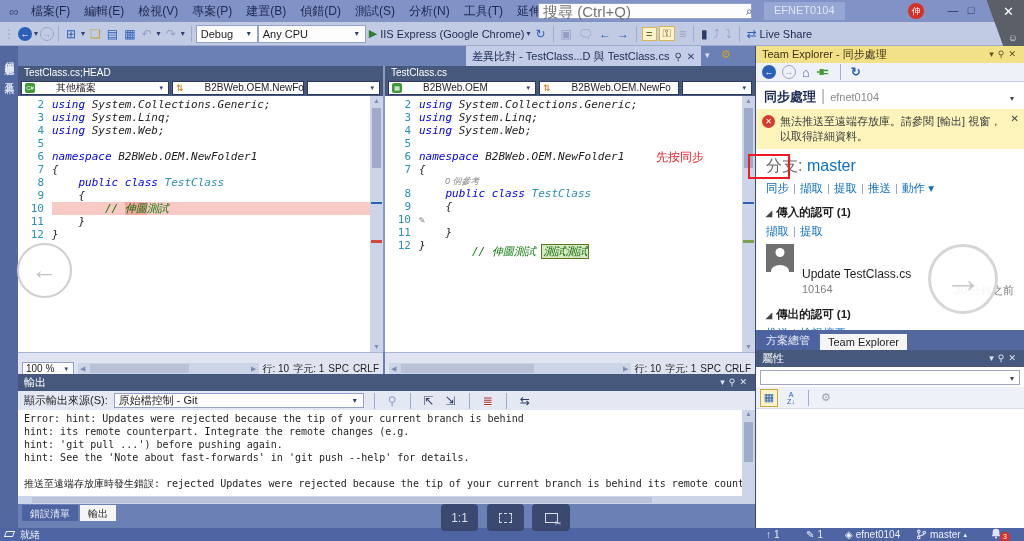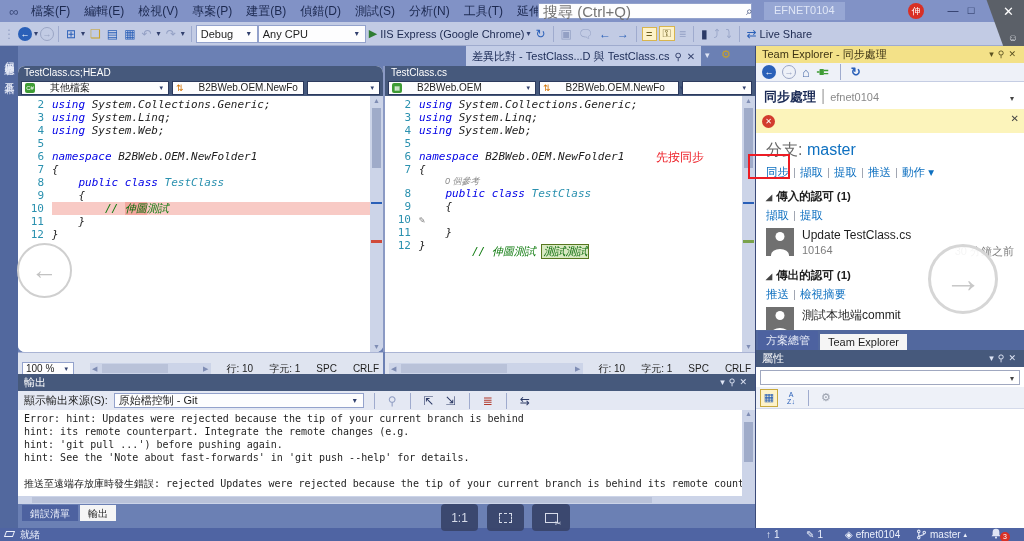--- a/index.html
+++ b/index.html
@@ -43,26 +43,26 @@
 
   
   #tabwell { position:absolute; left:18px; top:46px; width:737px; height:20px; }
   #doc-tab { position:absolute; left:448px; top:0; height:20px; padding:0 6px; background:#c3cde7; color:#1a2a55; font-size:11px; display:flex; align-items:center; gap:5px; }
   #doc-tab .ti { font-size:10px; color:#33406b; }
   #tab-chevron { position:absolute; left:687px; top:4px; font-size:9px; color:#dfe5f5; }
   #tab-gear { position:absolute; left:703px; top:2px; font-size:11px; color:#c9a227; }
 
   
   .pane { position:absolute; top:66px; height:286px; background:#fff; overflow:hidden; }
-  #pane-left { left:18px; width:365px;border-radius:7px; }
+  #pane-left { left:18px; width:365px; }
   #pane-right { left:385px; width:370px; }
   #pane-split { position:absolute; left:383px; top:66px; width:2px; height:286px; background:#8b9ac4; }
   .pane-title { height:13px; background:#46597c; color:#fff; font-size:10px; line-height:13px; padding-left:6px; }
   .pane-combos { height:17px; background:#46597c; display:flex; align-items:center; gap:3px; padding:0 3px; }
-  .pc { height:14px; background:#fdfdfe; border:1px solid #2c3a5e; display:flex; align-items:center; font-size:10px; color:#1e1e1e; padding:0 3px; gap:15px; }
+  .pc { height:14px; background:#fdfdfe; border:1px solid #2c3a5e; display:flex; align-items:center; font-size:10px; color:#1e1e1e; padding:0 3px; gap:21px; }
   .pc .caret { margin-left:auto; font-size:7px; }
   .fic { display:inline-block; width:10px; height:10px; border-radius:2px; background:#3f9c35; color:#fff; font-size:6px; line-height:10px; text-align:center; }
   .cmp-ic { color:#d07000; font-size:9px; }
   .code-area { position:absolute; left:0; top:30px; right:13px; bottom:0; background:#fff; font-family:"DejaVu Sans Mono", monospace; font-size:11px; padding-top:2px; }
   .code-row { display:flex; height:13px; line-height:13px; position:relative; }
   .gut { width:34px; text-align:right; padding-right:8px; color:#2b91af; flex:none; }
   .codewrap { flex:1; white-space:pre; color:#1e1e1e;font-style:italic; }
   .hl-del .codewrap { background:#f8cac5; }
   .hl-add .codewrap { background:#edf4e3;margin-top:32px; }
   .tk { color:#0000e6; } .tp { color:#1e1e1e; } .tt { color:#2b91af; } .tc { color:#0f7b0f; }
@@ -72,21 +72,21 @@
   .lens-row .codewrap { font-size:9px; color:#8a8a8a; font-family:"Liberation Sans",sans-serif; padding-left:26px; }
   .pencil { position:absolute; left:34px; top:0; color:#777; font-size:10px; }
   .vscroll { position:absolute; right:0; top:30px; bottom:0; width:13px; background:#ccd4e8; }
   .vscroll .arr { position:absolute; left:0; width:13px; height:10px; color:#7f8db4; font-size:7px; text-align:center; line-height:10px; }
   .vscroll .thumb { position:absolute; left:2px; top:12px; width:9px; height:60px; background:#9fabc9; }
   .mark-caret { position:absolute; left:1px; width:11px; height:2px; background:#2a60b8; }
   .mark-red { position:absolute; left:1px; width:11px; height:3px; background:#d04a3a; }
   .mark-green { position:absolute; left:1px; width:11px; height:3px; background:#7aa24c; }
 
   
-  .ed-bottom { position:absolute; top:352px; height:32px; background:#dfe4f0; border-top:1px solid #aab4d4; display:flex; align-items:center; font-size:10px; color:#1e1e1e; gap:16px; padding:0 4px; }
+  .ed-bottom { position:absolute; top:352px; height:32px; background:#dfe4f0; border-top:1px solid #aab4d4; display:flex; align-items:center; font-size:10px; color:#1e1e1e; gap:4px; padding:0 4px; }
   #edb-left { left:18px; width:365px; } #edb-right { left:385px; width:370px; }
   .zoom-combo { height:14px; width:52px; background:#fdfdfe; border:1px solid #93a2cc; display:flex; align-items:center; padding:0 3px; font-size:10px; }
   .zoom-combo .caret { margin-left:auto; font-size:7px; }
   .hscroll { flex:1; height:11px; background:#ccd4e8; position:relative; }
   .hscroll .thumb { position:absolute; left:12px; top:1px; height:9px; width:55%; background:#b9c2d9; }
   .hscroll .a { position:absolute; top:0; font-size:7px; color:#7f8db4; line-height:11px; }
   .hscroll .al { left:2px; } .hscroll .ar { right:2px; }
   .edb-item { white-space:nowrap; }
 
   
@@ -124,21 +124,21 @@
   #te-branch a { color:#0e70c0; text-decoration:none; }
   .linkrow { padding:4px 10px 0 10px; font-size:11.5px; }
   .te-link { color:#0e70c0; cursor:pointer; }
   .lsep { color:#9aa0ad; margin:0 4px; }
   .sec-h { padding:9px 10px 0 10px; font-size:11.5px; font-weight:bold; color:#1e1e1e; }
   .sec-h .tri { font-size:8px; color:#444; margin-right:4px; }
   .commit { display:flex; padding:5px 10px 0 10px; gap:8px; }
   .avatar { width:28px; height:28px; background:#707070; position:relative; overflow:hidden; flex:none; }
   .avatar::before { content:""; position:absolute; top:4px; left:50%; transform:translateX(-50%); width:9px; height:9px; border-radius:50%; background:#fff; }
   .avatar::after { content:""; position:absolute; bottom:-5px; left:50%; transform:translateX(-50%); width:18px; height:12px; border-radius:50% 50% 0 0; background:#fff; }
-  .cmeta { flex:1; }
+  .cmeta { flex:1;margin-top:23px; }
   .cmsg { font-size:12px; color:#1e1e1e; }
   .csub { display:flex; font-size:11px; color:#7d7d7d; margin-top:2px; }
   .ctime { margin-left:auto; }
   #te-tabs { height:20px; background:#52689e; display:flex; align-items:flex-end; padding-left:2px; gap:2px; }
   #te-tabs .btab { font-size:11px; }
   #props-title { height:17px; background:#46597c; color:#fff; font-size:11px; line-height:17px; padding-left:6px; position:relative; }
   #props-title .ticons { position:absolute; right:4px; top:0; font-size:9px; color:#dfe5f5; letter-spacing:4px; }
   #props-combo-row { height:20px; background:#fff; display:flex; align-items:center; padding:2px 4px; }
   #props-combo { flex:1; height:15px; border:1px solid #a0a8c0; background:#fff; position:relative; }
   #props-combo .caret { position:absolute; right:3px; top:3px; font-size:8px; color:#444; }
@@ -495,20 +495,21 @@
     </div>
     <div id="te-body">
       <div id="te-header">
         <span id="te-page">同步處理</span>
         <span id="te-hsep">|</span>
         <span id="te-user">efnet0104</span>
         <span class="caret">▾</span>
       </div>
       <div id="te-notice">
         <span class="err-ic">✕</span>
+        <span class="txt">無法推送至遠端存放庫。請參閱 [輸出] 視窗，以取得詳細資料。</span>
         <span class="close">✕</span>
       </div>
       <div id="te-branch">
         <span>分支:</span>
         <a>master</a>
       </div>
       <div class="linkrow" id="te-actions"><span class="te-link">同步</span><span class="lsep">|</span><span class="te-link">擷取</span><span class="lsep">|</span><span class="te-link">提取</span><span class="lsep">|</span><span class="te-link">推送</span><span class="lsep">|</span><span class="te-link">動作</span><span class="te-link"> ▾</span></div>
       <div class="sec-h"><span class="tri">◢</span><span>傳入的認可 (1)</span></div>
       <div class="linkrow" id="te-in-links"><span class="te-link">擷取</span><span class="lsep">|</span><span class="te-link">提取</span></div>
       <div class="commit">

